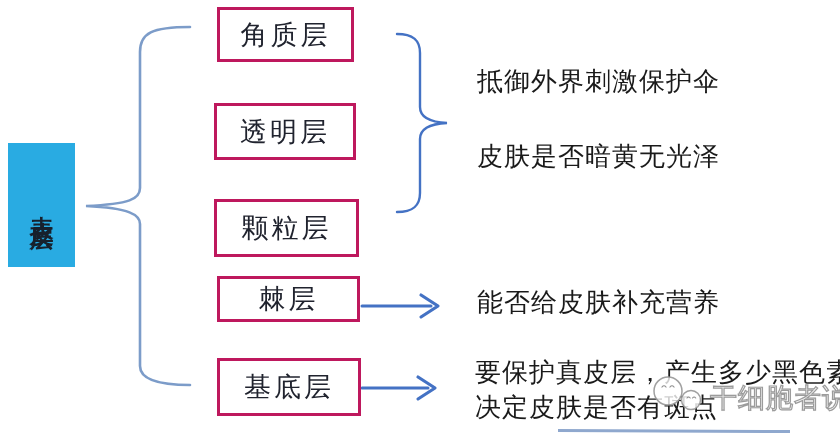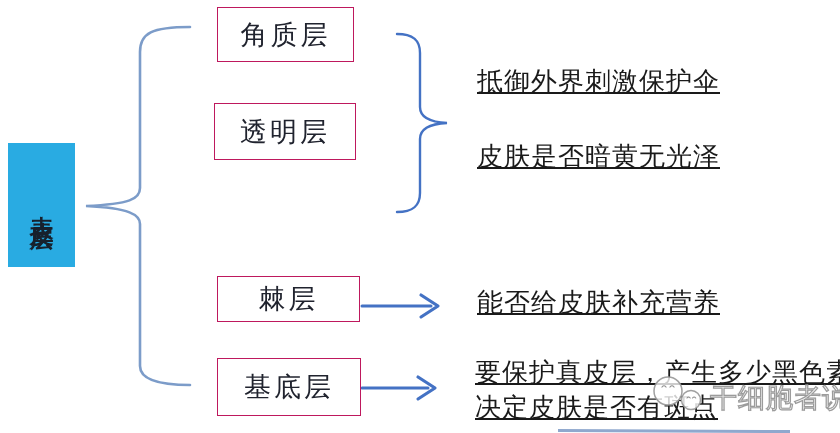--- a/index.html
+++ b/index.html
@@ -33,21 +33,21 @@
     text-orientation: upright;
     font-size: 24px;
     font-weight: 600;
     letter-spacing: 6px;
     line-height: 1;
   }
   
   .layer-box {
     position: absolute;
     box-sizing: border-box;
-    border: 1px solid #be185d;
+    border: 3px solid #be185d;
     background: #ffffff;
     display: flex;
     align-items: center;
     justify-content: center;
     font-size: 27px;
     color: #20232E;
     letter-spacing: 3px;
     font-weight: 500;
   }
   .box-0 { left: 217px; top: 7px;   width: 137px; height: 55px; }
@@ -56,21 +56,20 @@
   .box-3 { left: 217px; top: 276px; width: 143px; height: 46px; }
   .box-4 { left: 217px; top: 358px; width: 144px; height: 58px; text-align: center; }
   
   .note {
     position: absolute;
     font-size: 26px;
     color: #1A1A1A;
     white-space: nowrap;
     letter-spacing: 1px;
     line-height: 1;
-    text-decoration: underline;
   }
   .note-g0 { left: 477px; top: 68px;  }
   .note-g1 { left: 477px; top: 106px; }
   .note-g2 { left: 477px; top: 143px; }
   .note-s  { left: 477px; top: 289px; }
   .note-b0 { left: 475px; top: 359px; }
   .note-b1 { left: 475px; top: 394px; }
   
   .watermark {
     position: absolute;
@@ -117,20 +116,23 @@
   <div class="root-box">
     <span>表皮层</span>
   </div>
 
   <div class="layer-box box-0">
     <span>角质层</span>
   </div>
   <div class="layer-box box-1">
     <span>透明层</span>
   </div>
+  <div class="layer-box box-2">
+    <span>颗粒层</span>
+  </div>
   <div class="layer-box box-3">
     <span>棘层</span>
   </div>
   <div class="layer-box box-4">
     <span>基底层</span>
   </div>
 
   <div class="note note-g0">抵御外界刺激保护伞</div>
   <div class="note note-g2">皮肤是否暗黄无光泽</div>
 

